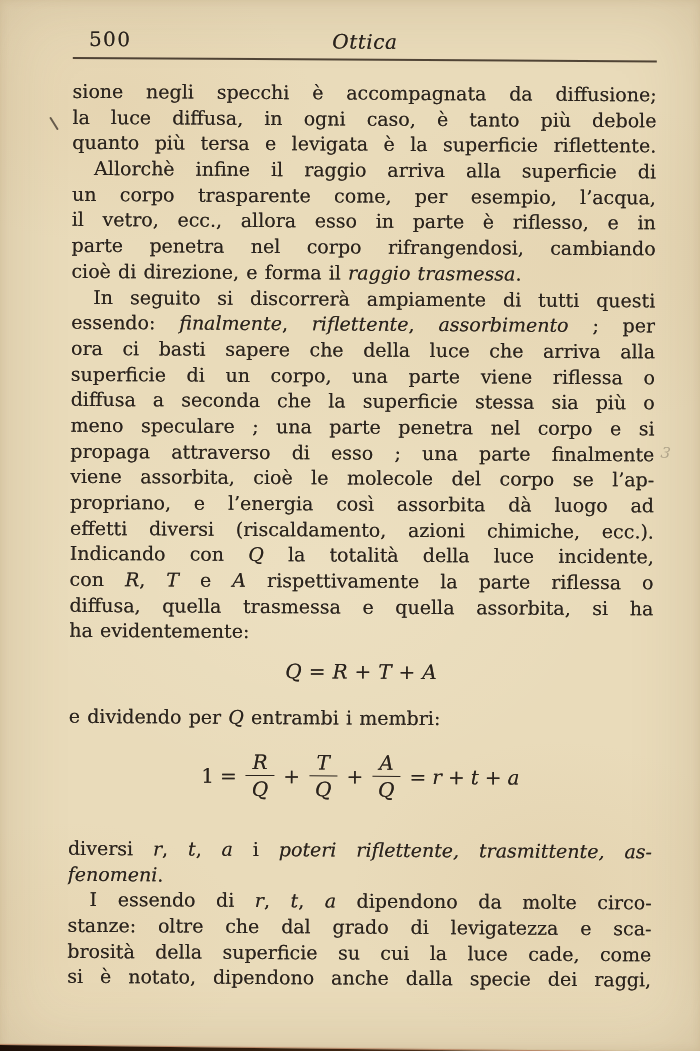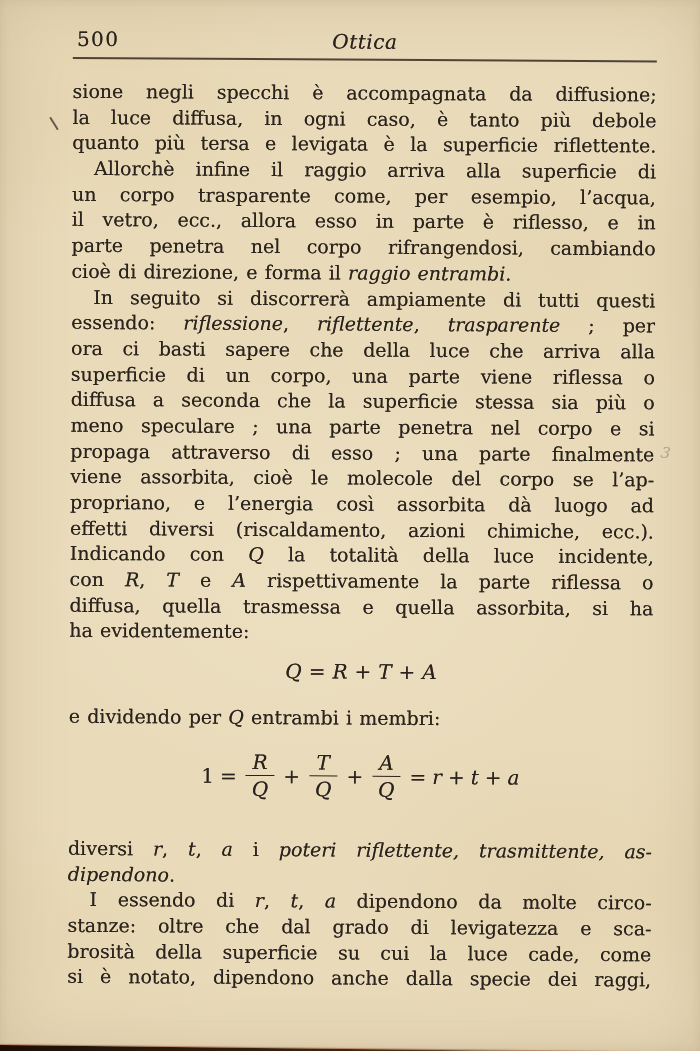--- a/index.html
+++ b/index.html
@@ -16,21 +16,21 @@
     box-shadow: inset 0 0 70px rgba(120,90,50,0.20), inset 0 0 10px rgba(150,115,70,0.15);
     font-family:"DejaVu Serif","Liberation Serif",serif;
     color:var(--ink,#2a231d);
   }
   .page-content{
     position:absolute;left:73px;top:26px;width:584px;
     transform:rotate(0.35deg);transform-origin:20px 0;
     text-shadow:0 0 0.4px rgba(43,36,29,0.70);
   }
   .header{position:relative;height:53px;}
-  .page-number{position:absolute;left:4px;top:1px;font-size:20px;letter-spacing:1.5px;}
+  .page-number{position:absolute;left:16px;top:1px;font-size:20px;letter-spacing:1.5px;}
   .header-title{position:absolute;left:0;right:0;top:2px;text-align:center;font-style:italic;font-size:20px;letter-spacing:0.5px;}
   .header-rule{position:absolute;left:0;right:0;top:31px;height:2px;background:rgba(58,47,35,0.88);}
   .body-text{font-size:19px;}
   .line{height:25.7px;line-height:25.7px;overflow:hidden;word-spacing:0.06em;}
   .j{text-align:justify;text-align-last:justify;}
   .ind{text-indent:22px;}
   .it{font-style:italic;}
   .eq{display:flex;justify-content:center;align-items:center;font-size:20px;}
   .eq .sym{font-style:italic;}
   .eq .op{margin:0 7px;}
@@ -65,25 +65,25 @@
     <section class="para">
         <div class="line j"><span>sione negli specchi è accompagnata da diffusione;</span></div>
         <div class="line j"><span>la luce diffusa, in ogni caso, è tanto più debole</span></div>
         <div class="line j"><span>quanto più tersa e levigata è la superficie riflettente.</span></div>
       </section>
     <section class="para">
         <div class="line j ind"><span>Allorchè infine il raggio arriva alla superficie di</span></div>
         <div class="line j"><span>un corpo trasparente come, per esempio, l’acqua,</span></div>
         <div class="line j"><span>il vetro, ecc., allora esso in parte è riflesso, e in</span></div>
         <div class="line j"><span>parte penetra nel corpo rifrangendosi, cambiando</span></div>
-        <div class="line"><span>cioè di direzione, e forma il </span><span class="it">raggio entrambi</span><span>.</span></div>
+        <div class="line"><span>cioè di direzione, e forma il </span><span class="it">raggio trasmessa</span><span>.</span></div>
       </section>
     <section class="para">
         <div class="line j ind"><span>In seguito si discorrerà ampiamente di tutti questi</span></div>
-        <div class="line j"><span>essendo: </span><span class="it">riflessione</span><span>, </span><span class="it">riflettente</span><span>, </span><span class="it">trasparente</span><span> ; per</span></div>
+        <div class="line j"><span>essendo: </span><span class="it">finalmente</span><span>, </span><span class="it">riflettente</span><span>, </span><span class="it">assorbimento</span><span> ; per</span></div>
         <div class="line j"><span>ora ci basti sapere che della luce che arriva alla</span></div>
         <div class="line j"><span>superficie di un corpo, una parte viene riflessa o</span></div>
         <div class="line j"><span>diffusa a seconda che la superficie stessa sia più o</span></div>
         <div class="line j"><span>meno speculare ; una parte penetra nel corpo e si</span></div>
         <div class="line j"><span>propaga attraverso di esso ; una parte finalmente</span></div>
         <div class="line j"><span>viene assorbita, cioè le molecole del corpo se l’ap-</span></div>
         <div class="line j"><span>propriano, e l’energia così assorbita dà luogo ad</span></div>
         <div class="line j"><span>effetti diversi (riscaldamento, azioni chimiche, ecc.).</span></div>
         <div class="line j"><span>Indicando con </span><span class="it">Q</span><span> la totalità della luce incidente,</span></div>
         <div class="line j"><span>con </span><span class="it">R</span><span>, </span><span class="it">T</span><span> e </span><span class="it">A</span><span> rispettivamente la parte riflessa o</span></div>
@@ -125,21 +125,21 @@
       <span class="op">=</span>
       <span class="sym">r</span>
       <span class="op">+</span>
       <span class="sym">t</span>
       <span class="op">+</span>
       <span class="sym">a</span>
     </div>
 
     <section class="para" id="p5">
         <div class="line j"><span>diversi </span><span class="it">r</span><span>, </span><span class="it">t</span><span>, </span><span class="it">a</span><span> i </span><span class="it">poteri riflettente, trasmittente, as-</span></div>
-        <div class="line"><span class="it">dipendono</span><span>.</span></div>
+        <div class="line"><span class="it">fenomeni</span><span>.</span></div>
       </section>
     <section class="para">
         <div class="line j ind"><span>I essendo di </span><span class="it">r</span><span>, </span><span class="it">t</span><span>, </span><span class="it">a</span><span> dipendono da molte circo-</span></div>
         <div class="line j"><span>stanze: oltre che dal grado di levigatezza e sca-</span></div>
         <div class="line j"><span>brosità della superficie su cui la luce cade, come</span></div>
         <div class="line j"><span>si è notato, dipendono anche dalla specie dei raggi,</span></div>
       </section>
   </main>
 </div>
 

